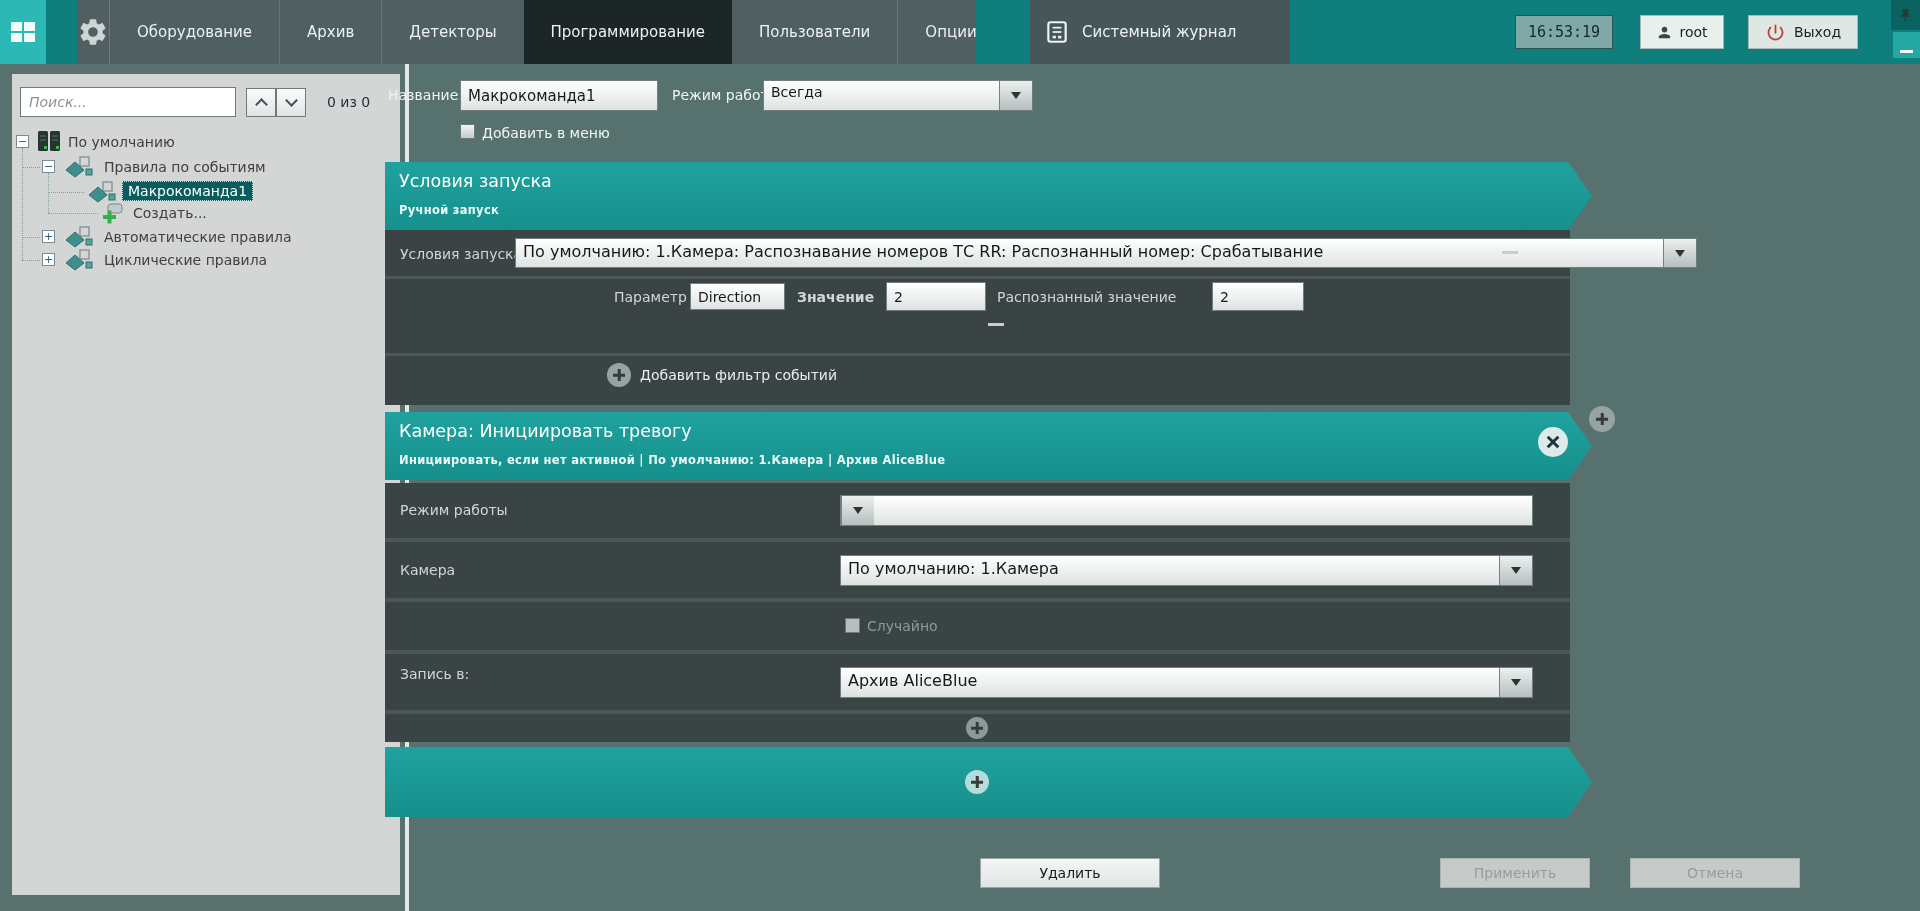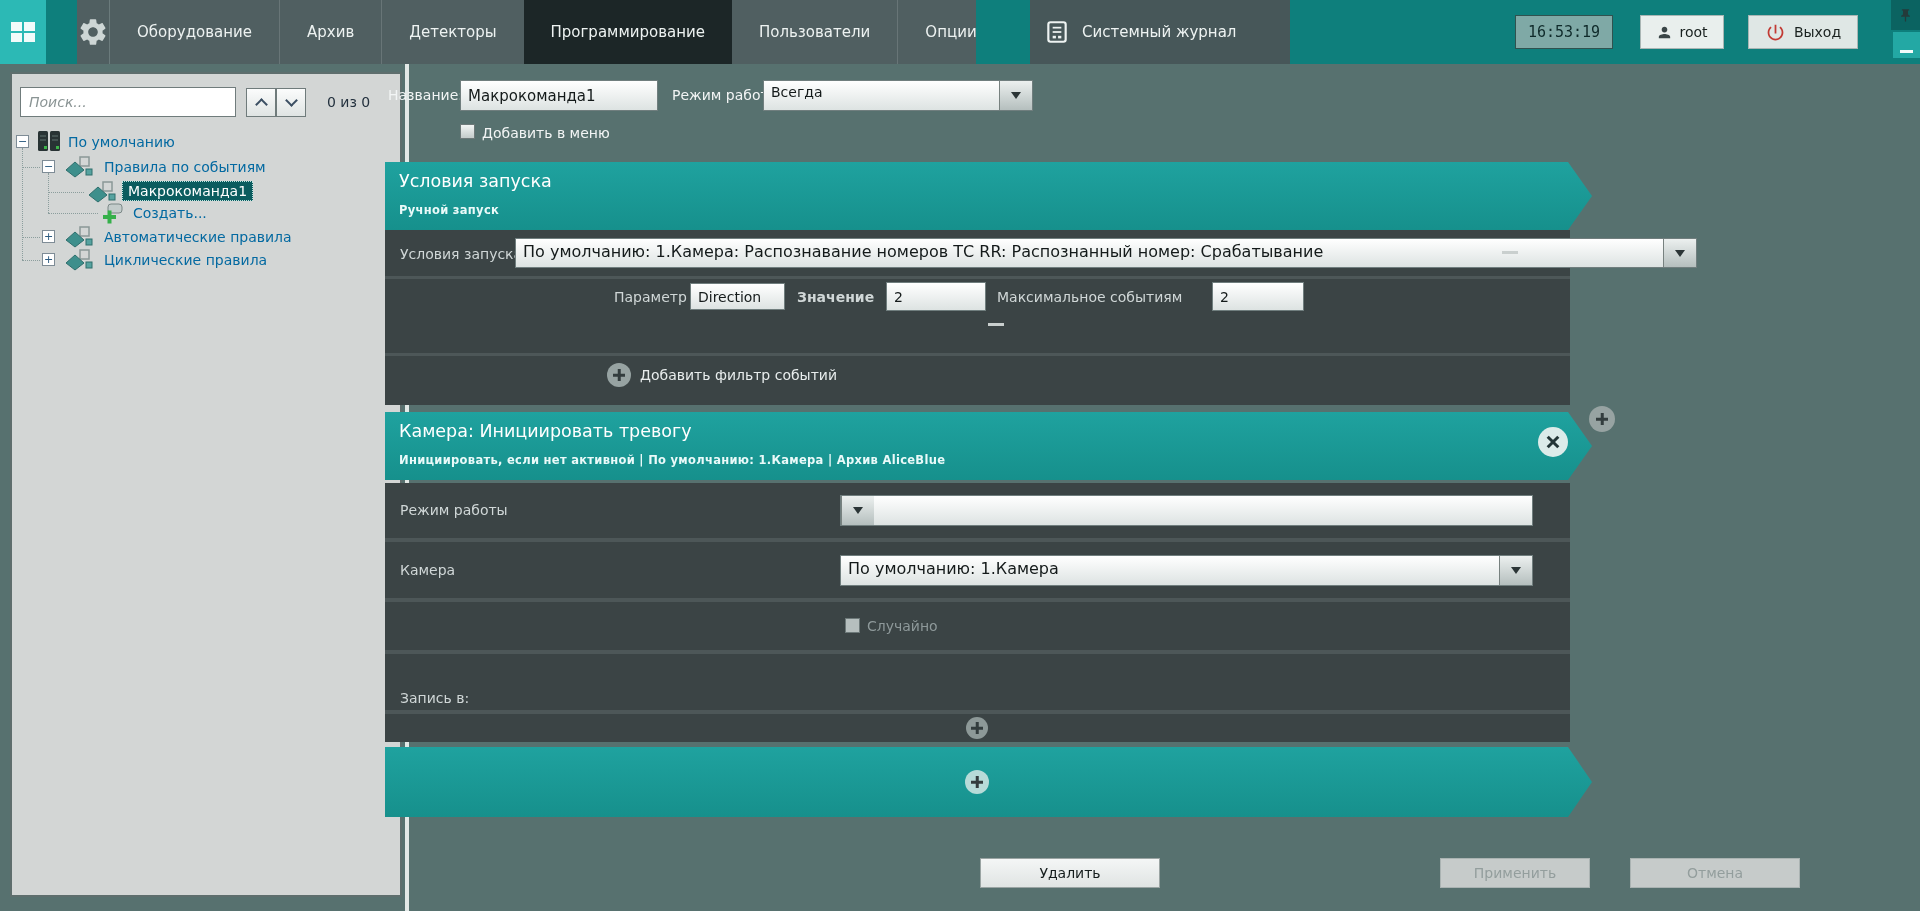--- a/index.html
+++ b/index.html
@@ -29,21 +29,21 @@
   
   .divider { position:absolute; left:405px; top:64px; width:4px; height:847px; background:#e2e8e6; }
   .sidebar { position:absolute; left:10px; top:72px; width:392px; height:825px; background:#d3d6d5; border:2px solid #5e6e6d; }
   .search { position:absolute; left:8px; top:13px; width:216px; height:30px; border:1px solid #707c7c; background:#fff; font-style:italic; font-size:14px; color:#333; padding:0 8px; font-family:inherit; }
   .search::placeholder { color:#8a9494; font-style:italic; }
   .navbtn { position:absolute; top:14px; width:30px; height:29px; background:linear-gradient(#fbfcfc,#dfe4e3); border:1px solid #6f7b7b; display:flex; align-items:center; justify-content:center; cursor:pointer; }
   .chev { width:9px; height:9px; border-left:2px solid #3c4f63; border-top:2px solid #3c4f63; }
   .chev.up { transform:translateY(2px) rotate(45deg); }
   .chev.down { transform:translateY(-2px) rotate(225deg); }
   .counter { position:absolute; left:315px; top:20px; font-size:14px; color:#23313e; }
-  .titem { position:absolute; height:20px; display:flex; align-items:center; font-size:14px; color:#0369a1; white-space:nowrap; cursor:pointer; }
+  .titem { position:absolute; height:20px; display:flex; align-items:center; font-size:14px; color:#404040; white-space:nowrap; cursor:pointer; }
   .titem.sel { background:#0b5c5f; color:#fff; border:1px dotted #bfe3e1; padding:1px 5px; }
   .expander { position:absolute; width:13px; height:13px; background:#fff; border:1px solid #7e8c96; font-size:11px; line-height:11px; text-align:center; color:#2c5b80; cursor:pointer; }
   .dot-v { position:absolute; width:0; border-left:1px dotted #8b9e9d; }
   .dot-h { position:absolute; height:0; border-top:1px dotted #8b9e9d; }
   .ticon { position:absolute; }
 
   
   .wlbl { position:absolute; color:#f2f5f5; font-size:14px; white-space:nowrap; }
   .field { position:absolute; background:linear-gradient(#ffffff,#dde3e2); border:1px solid #707e7e; font-size:16px; color:#141a1a; padding:0 7px; font-family:inherit; }
   .combo { position:absolute; display:flex; background:linear-gradient(#ffffff,#dde3e2); border:1px solid #707e7e; }
@@ -245,21 +245,21 @@
             <i class="tri"></i>
           </div>
       </div>
       <div class="minusbar" style="left:1117px; top:21px;"></div>
     </div>
     <div class="prow" style="top:49px; height:74px;">
       <div class="plbl" style="left:229px; top:10px;">Параметр</div>
       <input class="field" style="left: 305px; top: 4px; width: 95px; height: 27px; font-size: 14px;" value="Direction">
       <div class="plbl" style="left:412px; top:10px;font-weight:bold;">Значение</div>
       <input class="field" style="left: 501px; top: 3px; width: 100px; height: 29px; font-size: 14px;" value="2">
-      <div class="plbl" style="left:612px; top:10px;">Максимальное событиям</div>
+      <div class="plbl" style="left:612px; top:10px;">Распознанный значение</div>
       <input class="field" style="left: 827px; top: 3px; width: 92px; height: 29px; font-size: 14px;" value="2">
       <div class="minusbar" style="left:603px; top:44px;"></div>
     </div>
     <div class="prow" style="top:126px; height:49px;">
       <div class="plus-c" style="position:absolute; left:222px; top:7px; width:24px; height:24px;"></div>
       <div class="wlbl" style="left:255px; top:11px; color:#e8eded;">Добавить фильтр событий</div>
     </div>
   </div>
 
   <div class="plus-c" style="position:absolute; left:1589px; top:406px; width:26px; height:26px;"></div>
@@ -285,21 +285,27 @@
         <div class="dd-btn">
             <i class="tri"></i>
           </div>
       </div>
     </div>
     <div class="prow" style="top:119px; height:48px;">
       <div class="cb" style="left:460px; top:16px; background:#b6bfbe;"></div>
       <div class="plbl" style="left:482px; top:16px; color:#8e999a;">Случайно</div>
     </div>
     <div class="prow" style="top:171px; height:56px;">
-      <div class="plbl" style="left:15px; top:36px;">Запись в:</div>
+      <div class="plbl" style="left:15px; top:12px;">Запись в:</div>
+      <div class="combo" style="left:455px; top:13px; width:693px; height:31px;">
+        <div class="combo-text">Архив AliceBlue</div>
+        <div class="dd-btn">
+            <i class="tri"></i>
+          </div>
+      </div>
     </div>
     <div class="prow" style="top:231px; height:28px;">
       <div class="plus-c" style="position:absolute; left:581px; top:3px; width:22px; height:22px; background:#8d9998;"></div>
     </div>
   </div>
 
   <div class="tealfoot" style="top:747px;">
     <div class="plus-c" style="position:absolute; left:580px; top:23px; width:24px; height:24px; background:#b7dbd8;"></div>
   </div>
 

